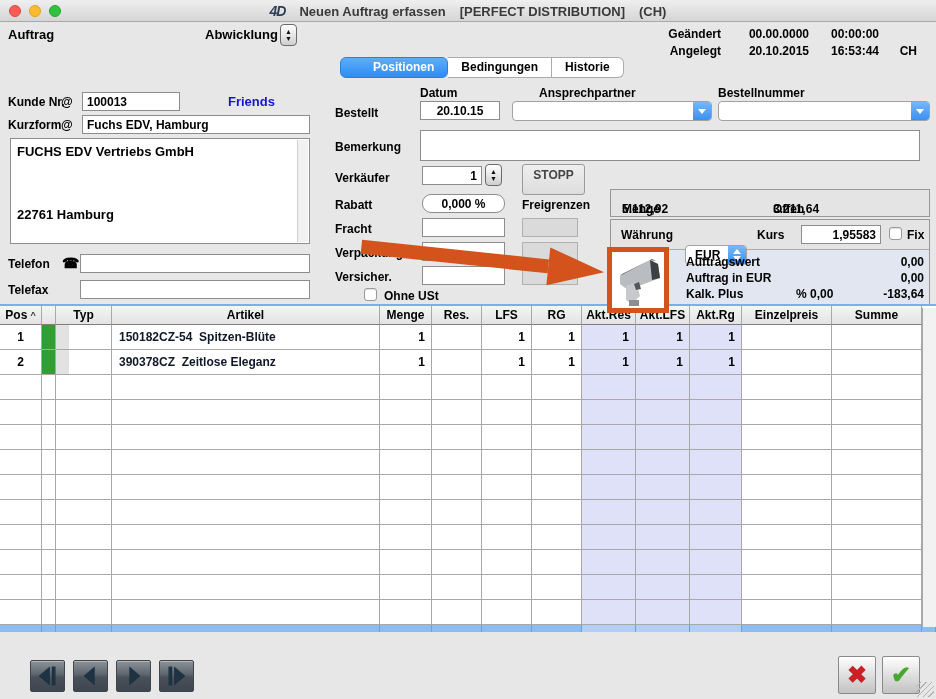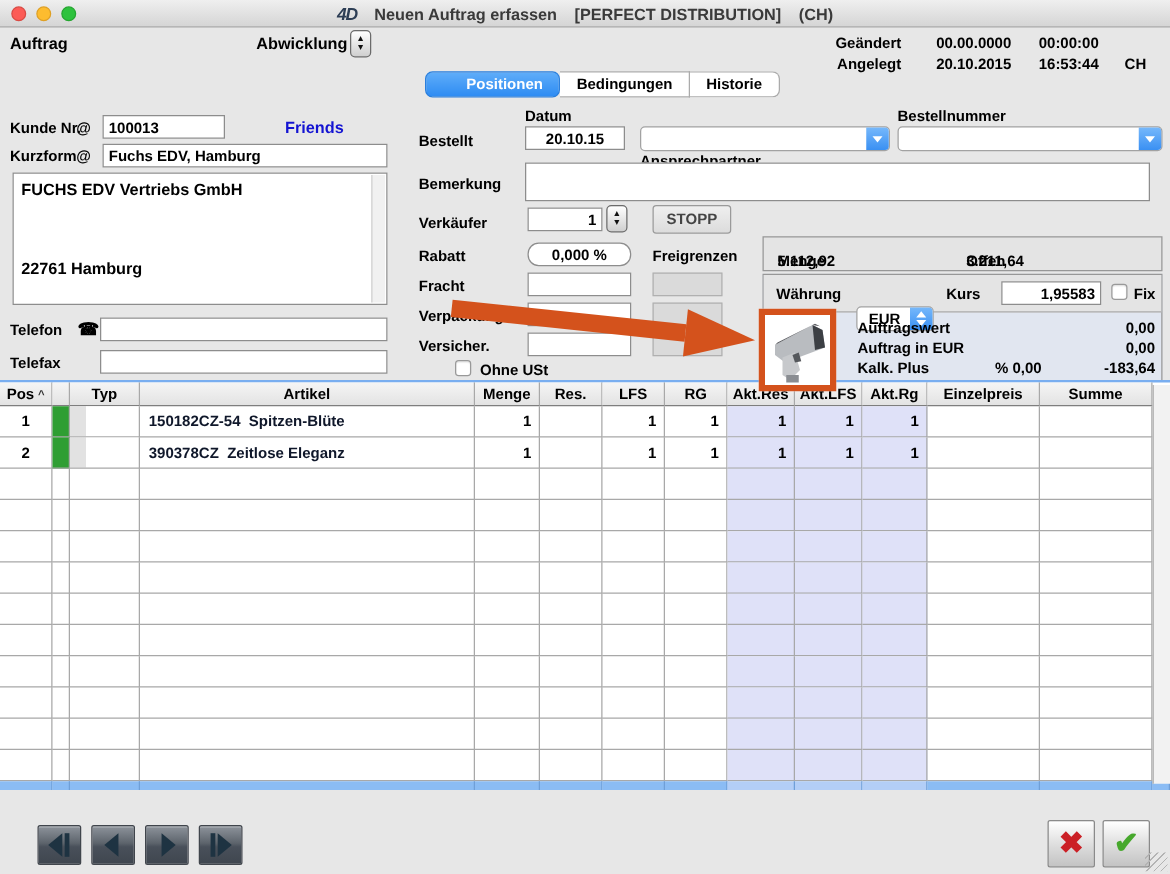--- a/index.html
+++ b/index.html
@@ -56,21 +56,21 @@
   
   .combo { position:absolute; background:#fff; border:1px solid #a2a2a2; border-radius:4px; height:20px; }
   .combo .cap { position:absolute; right:0; top:0; width:18px; height:18px;
     background:linear-gradient(180deg,#76b8fb,#3a90f3); border-radius:0 3px 3px 0;
     display:flex; align-items:center; justify-content:center; }
   .tri-dn { width:0; height:0; border-left:4px solid transparent; border-right:4px solid transparent; border-top:5px solid #fff; }
   .tri-up { width:0; height:0; border-left:4px solid transparent; border-right:4px solid transparent; border-bottom:5px solid #fff; }
   .popup-label { position:absolute; left:9px; top:2px; font-size:12px; }
 
   
-  .stopp { position:absolute; left:522px; top:164px; width:63px; height:23px; background:linear-gradient(180deg,#efefef,#dcdcdc);
+  .stopp { position:absolute; left:522px; top:164px; width:63px; height:31px; background:linear-gradient(180deg,#efefef,#dcdcdc);
     border:1px solid #9a9a9a; border-radius:3px; text-align:center; line-height:21px; color:#444; font-size:12px; }
 
   
   .limitbox { position:absolute; left:610px; top:189px; width:320px; height:28px; background:#e4e4e4; border:1px solid #979797; }
   .limitbox span { position:absolute; top:6px; }
   .finbox { position:absolute; left:610px; top:219px; width:320px; height:91px; background:#e1e6f0; border:1px solid #979797; }
   .finbox .wrow { position:absolute; left:0; top:0; width:318px; height:30px; background:#e4e4e4; border-bottom:1px solid #aaa; }
   .sumrow { position:absolute; left:75px; width:238px; display:flex; font-size:12px; }
   .sumrow .sl { flex:0 0 110px; }
   .sumrow .sp { flex:0 0 58px; }
@@ -177,21 +177,21 @@
   <div class="abs lbl" style="left:8px;top:257px;">Telefon</div>
   <span class="phone-icon">☎</span>
   <input class="field" style="left: 80px; top: 254px; width: 230px;" value="">
   <div class="abs lbl" style="left:8px;top:283px;">Telefax</div>
   <input class="field" style="left: 80px; top: 280px; width: 230px;" value="">
 
   <div class="abs lbl" style="left:420px;top:86px;">Datum</div>
   <div class="abs lbl" style="left:335px;top:106px;">Bestellt</div>
   <input class="field" style="left: 420px; top: 101px; width: 80px; text-align: center;" value="20.10.15">
 
-  <div class="abs lbl" style="left:512px;top:86px;margin-top:36px;">Ansprechpartner</div>
+  <div class="abs lbl" style="left:539px;top:86px;">Ansprechpartner</div>
   <div class="combo" style="left:512px;top:101px;width:200px;">
     <span class="popup-label"></span>
     <span class="cap">
         <span class="tri-dn"></span>
       </span>
   </div>
 
   <div class="abs lbl" style="left:718px;top:86px;">Bestellnummer</div>
   <div class="combo" style="left:718px;top:101px;width:212px;">
     <span class="popup-label"></span>

